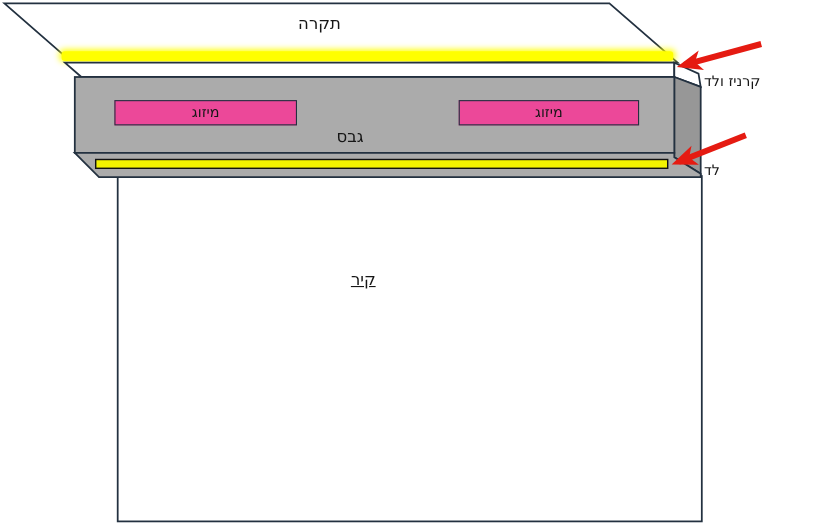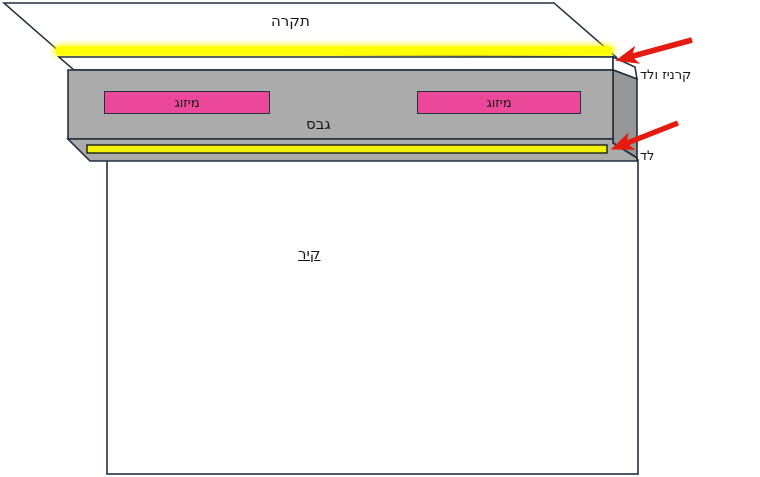--- a/index.html
+++ b/index.html
@@ -78,21 +78,21 @@
     <rect x="87" y="145" width="520" height="8" style="fill:var(--led_yellow_bottom,#f2f200);stroke:var(--led_border,#111);stroke-width:1.3"></rect>
 
     <line x1="692" y1="40" x2="622" y2="59" class="arrow-line" marker-end="url(#arrowHead)"></line>
     <line x1="678" y1="123" x2="617" y2="147" class="arrow-line" marker-end="url(#arrowHead)"></line>
   </svg>
 
   <div class="lbl" style="left:271px;top:13px;width:120px;">תקרה</div>
 
   <div class="lbl" style="left:306px;top:92px;width:80px;margin-top:24px;">גבס</div>
 
-  <div class="lbl" style="left:298px;top:246px;width:80px;text-decoration:underline;">קיר</div>
+  <div class="lbl" style="left:319px;top:246px;width:80px;text-decoration:underline;">קיר</div>
 
   <div class="lbl small right" style="left:640px;top:23px;width:110px;">קרניז ולד</div>
 
   <div class="lbl small right" style="left:640px;top:104px;width:64px;">לד</div>
 
   <div class="ac-box" style="left:104px;top:91px;width:166px;height:23px;">
     <span>מיזוג</span>
   </div>
   <div class="ac-box" style="left:417px;top:91px;width:164px;height:23px;">
     <span>מיזוג</span>

